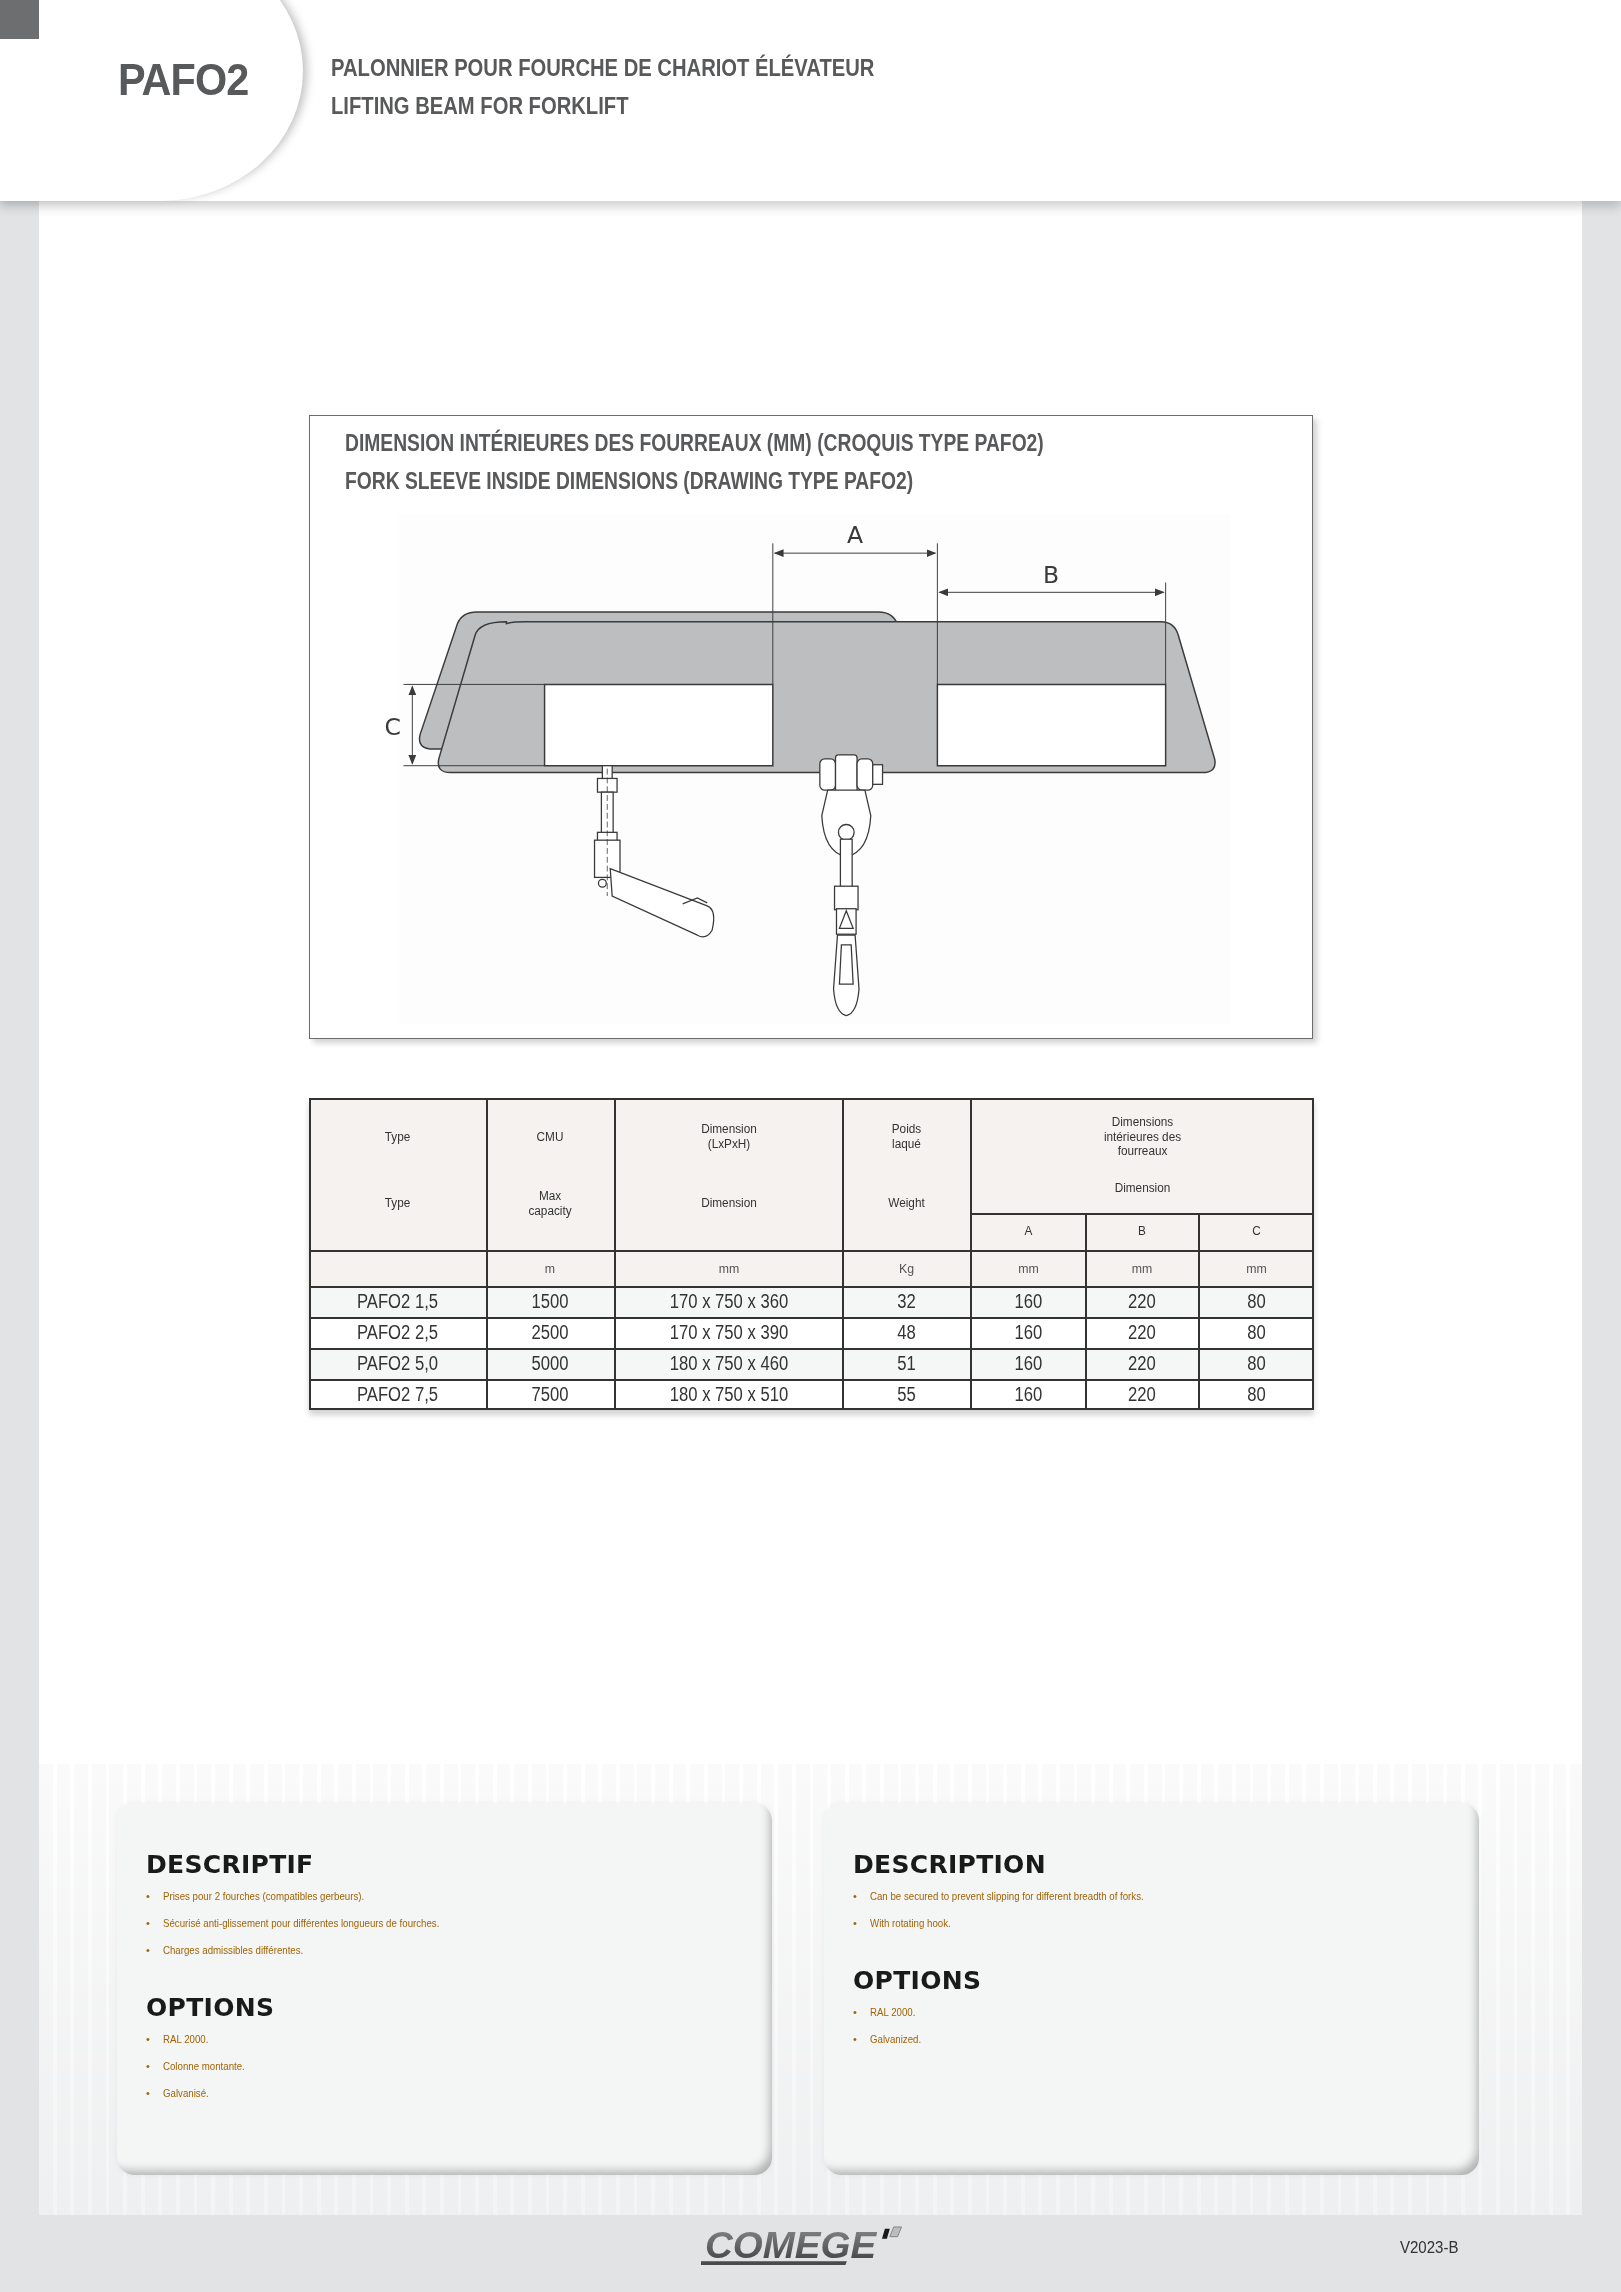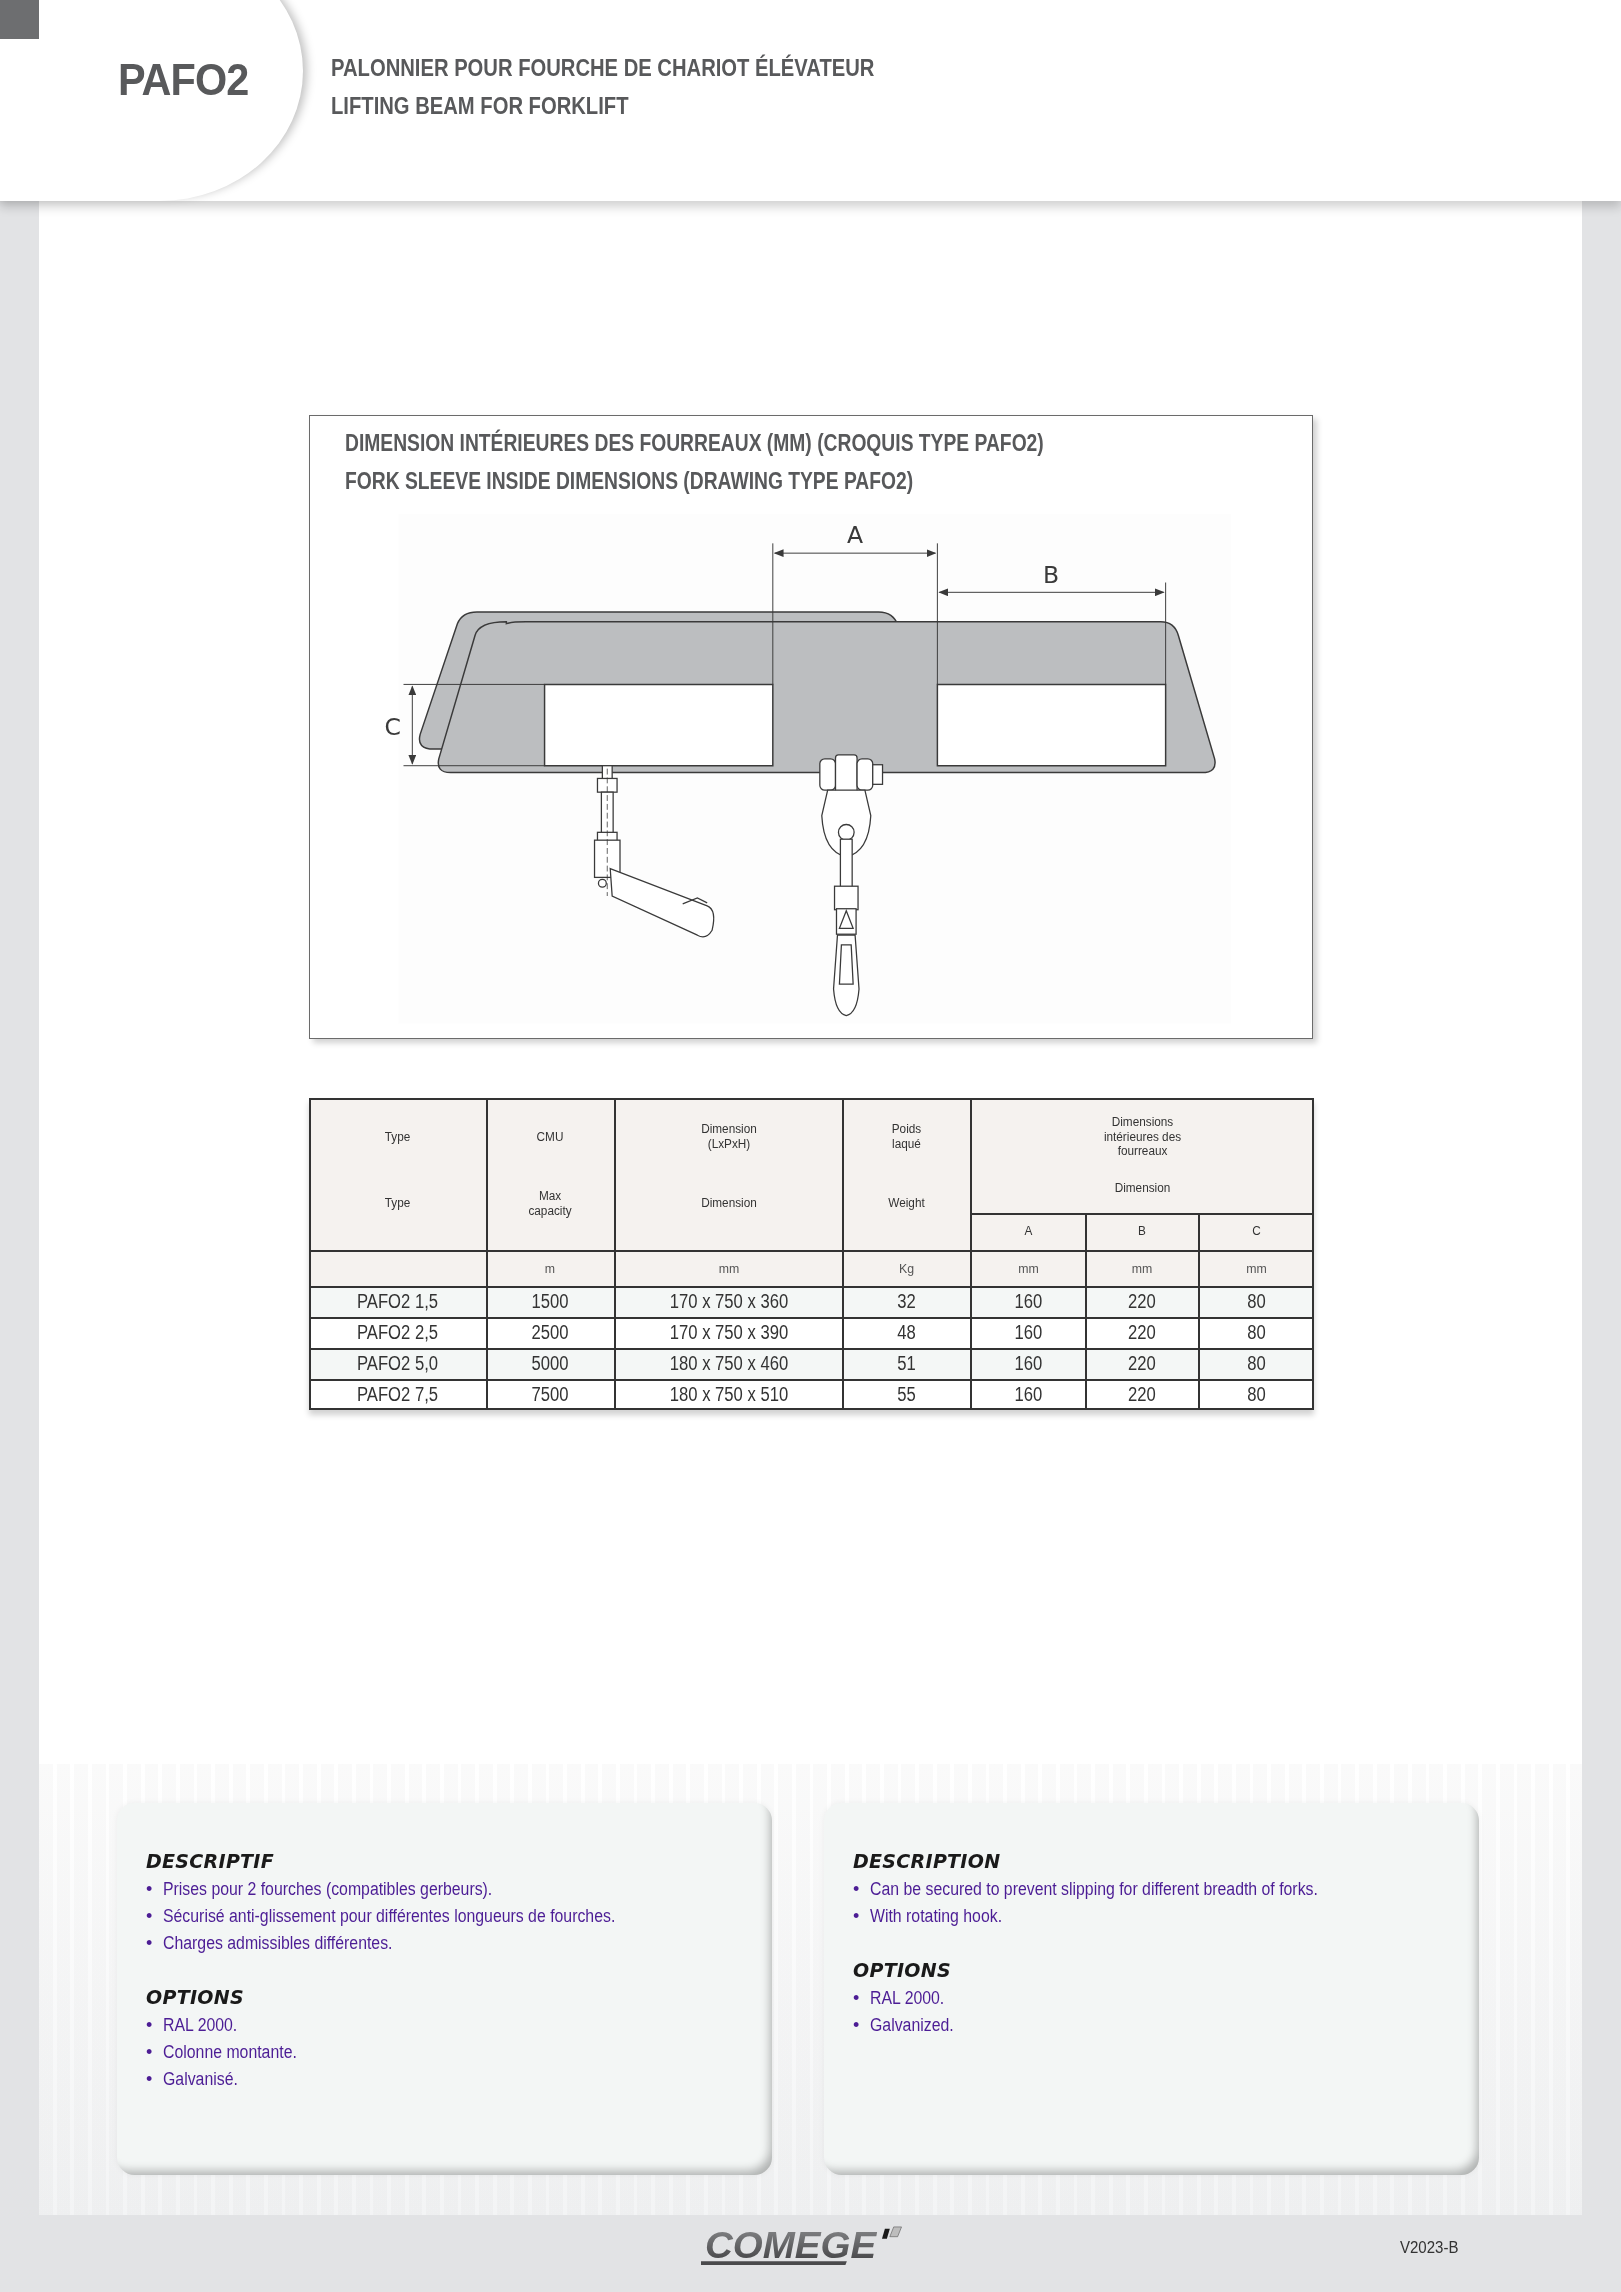--- a/index.html
+++ b/index.html
@@ -82,27 +82,26 @@
     background: #f3f6f5;
     border-radius: 17.6px;
     box-shadow: inset -7.8px -9.8px 9.8px -5.9px rgba(0,0,0,0.28), 0 0 5.9px rgba(0,0,0,0.05);
     z-index: 2;
     padding: 47px 29px 0 29px;
   }
   .desc-box.left { left: 117px; }
   .desc-box.right { left: 824px; }
   .desc-heading {
     font-family: "DejaVu Sans", sans-serif; font-weight: 700;
-    font-size: 19px; color: #1a1a1a; letter-spacing: 0.3px;
+    font-size: 25px; color: #1a1a1a; letter-spacing: 0.3px;
     margin-bottom: 3.9px;
-    font-style: italic;
   }
   .desc-list { list-style: none; margin-bottom: 29px; }
   .desc-list li {
-    font-size: 18px; line-height: 27px; color: #4c1d95;
+    font-size: 11px; line-height: 27px; color: #a16207;
     white-space: nowrap;
     text-decoration: underline;
   }
   .desc-list li .bullet { display: inline-block; width: 16.7px; }
   .desc-list li .txt { display: inline-block; transform: scaleX(0.88); transform-origin: left; }
 
   
   .footer-logo {
     position: absolute; left: 701px; top: 2221px; z-index: 2;
   }

